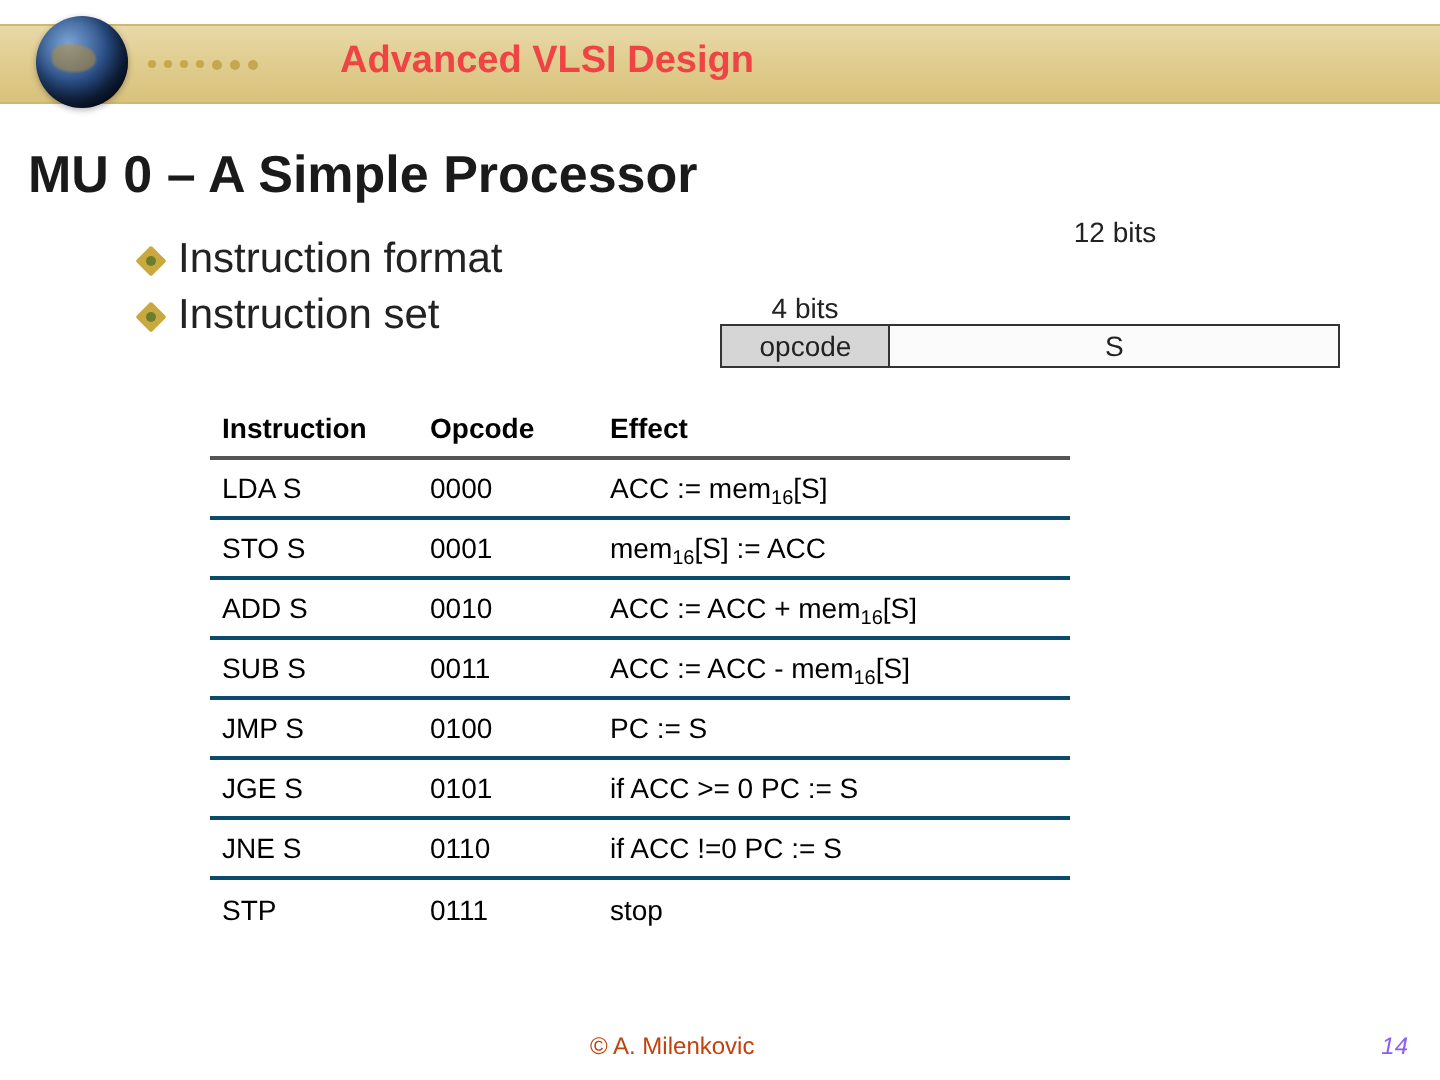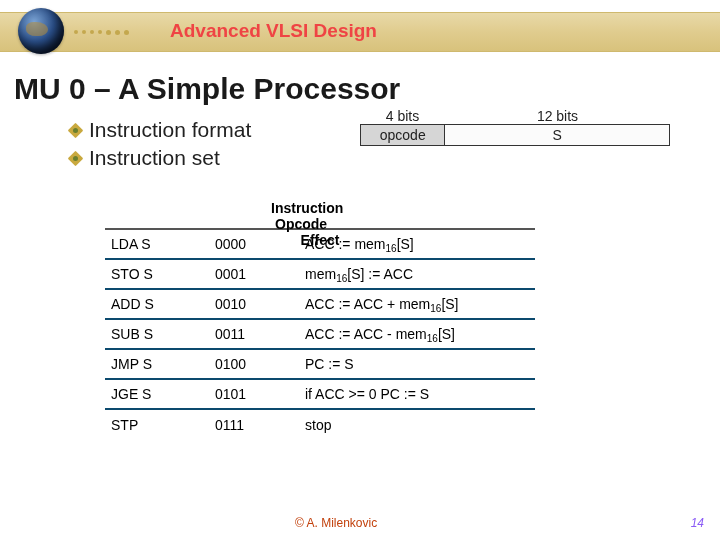--- a/index.html
+++ b/index.html
@@ -68,21 +68,21 @@
     left: 170px;
     top: 20px;
     font-size: 19px;
     font-weight: bold;
     color: #ef4444;
   }
   .slide-title {
     position: absolute;
     left: 14px;
     top: 72px;
-    font-size: 30px;
+    font-size: 26px;
     font-weight: bold;
     color: #1a1a1a;
   }
   .bullets {
     position: absolute;
     left: 70px;
     top: 118px;
   }
   .bullet-row {
     display: flex;
@@ -116,21 +116,21 @@
     width: 310px;
   }
   .format-labels {
     display: flex;
   }
   .format-labels div {
     font-size: 14px;
     color: #222;
     text-align: center;
   }
-  .fl-1 { width: 85px; }
+  .fl-1 { width: 85px; margin-top: 38px; }
   .fl-2 { width: 225px; }
   .format-boxes {
     display: flex;
     border: 1px solid #333;
     height: 22px;
   }
   .fb {
     display: flex;
     align-items: center;
     justify-content: center;
@@ -147,21 +147,20 @@
     font-size: 14px;
   }
   .t-head, .t-row {
     display: flex;
     align-items: center;
     height: 30px;
   }
   .t-head {
     border-bottom: 2px solid #555;
     font-weight: bold;
-    flex-direction: column;
   }
   .t-row {
     border-bottom: 2px solid #0c4a6e;
   }
   .t-row:last-child { border-bottom: none; }
   .c1 { width: 110px; padding-left: 6px; }
   .c2 { width: 90px; }
   .c3 { flex: 1; }
   .sub { font-size: 10px; position: relative; top: 3px; margin-top: 24px; }
   .footer-author {
@@ -250,20 +249,25 @@
     <div class="c1">JMP S</div>
     <div class="c2">0100</div>
     <div class="c3">PC := S</div>
   </div>
   <div class="t-row">
     <div class="c1">JGE S</div>
     <div class="c2">0101</div>
     <div class="c3">if  ACC &gt;= 0 PC := S</div>
   </div>
   <div class="t-row">
+    <div class="c1">JNE S</div>
+    <div class="c2">0110</div>
+    <div class="c3">if  ACC !=0 PC := S</div>
+  </div>
+  <div class="t-row">
     <div class="c1">STP</div>
     <div class="c2">0111</div>
     <div class="c3">stop</div>
   </div>
 </div>
 
 <div class="footer-author">©  A. Milenkovic</div>
 <div class="footer-page">14</div>
 
 </body></html>

